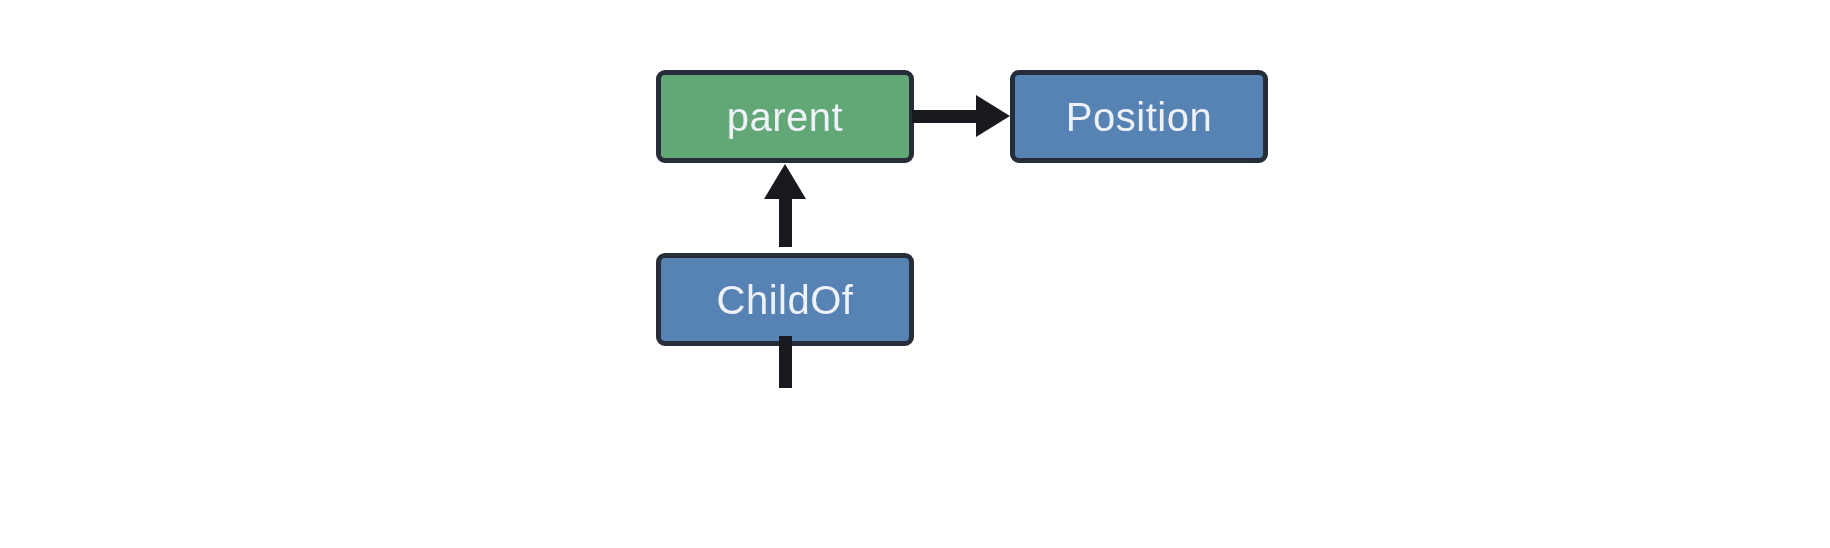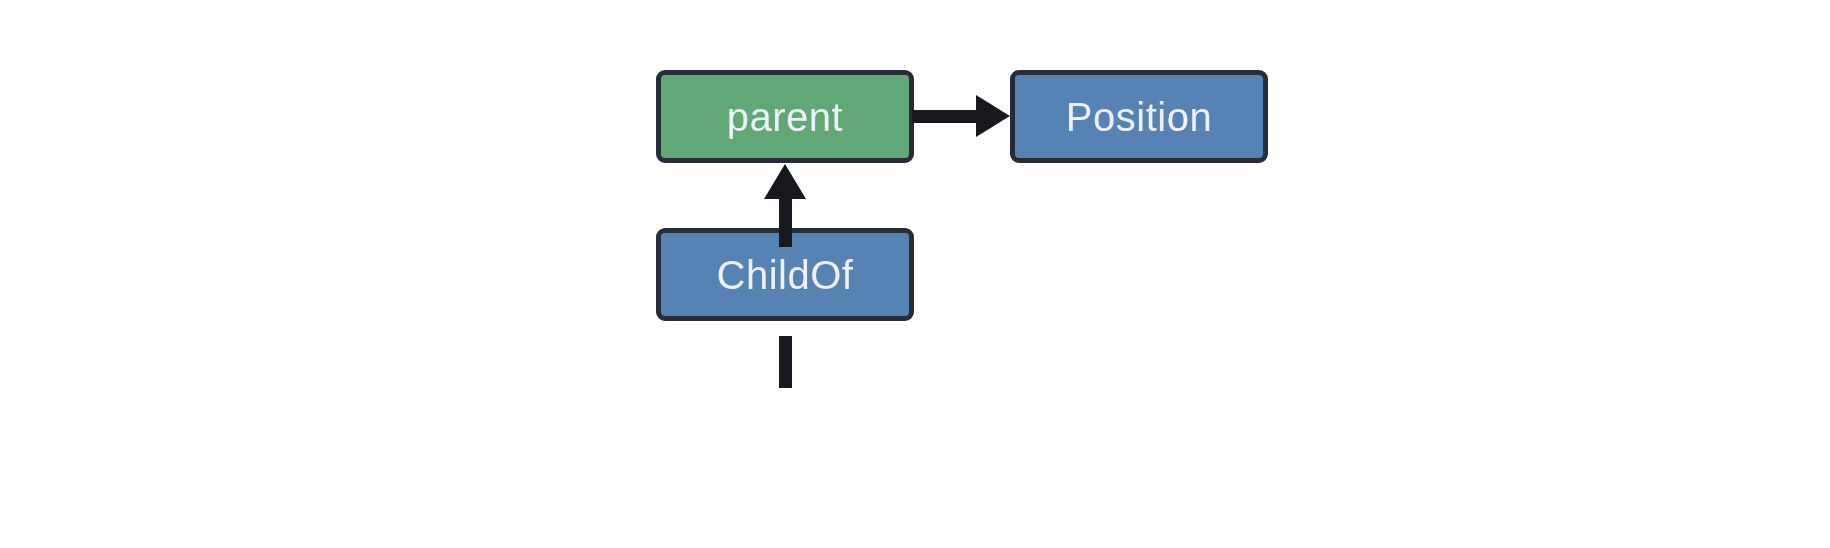--- a/index.html
+++ b/index.html
@@ -51,21 +51,21 @@
   }
   .head.up {
     border-bottom: 35px solid var(--arrow);
     border-left: 21px solid transparent;
     border-right: 21px solid transparent;
   }
 
   
   #node-parent   { left: 656px;  top: 70px;  }
   #node-position { left: 1010px; top: 70px;  }
-  #node-childof  { left: 656px;  top: 228px; justify-content: center; }
+  #node-childof  { left: 656px;  top: 253px; justify-content: center; }
   #node-child    { left: 656px;  top: 386px; }
 
   
   #edge-parent-position .shaft { left: 912px; top: 110px; width: 68px; height: 13px; }
   #edge-parent-position .head  { left: 976px; top: 95px; }
 
   
   #edge-childof-parent .shaft { left: 779px; top: 192px; width: 13px; height: 55px; }
   #edge-childof-parent .head  { left: 764px; top: 164px; }
 

